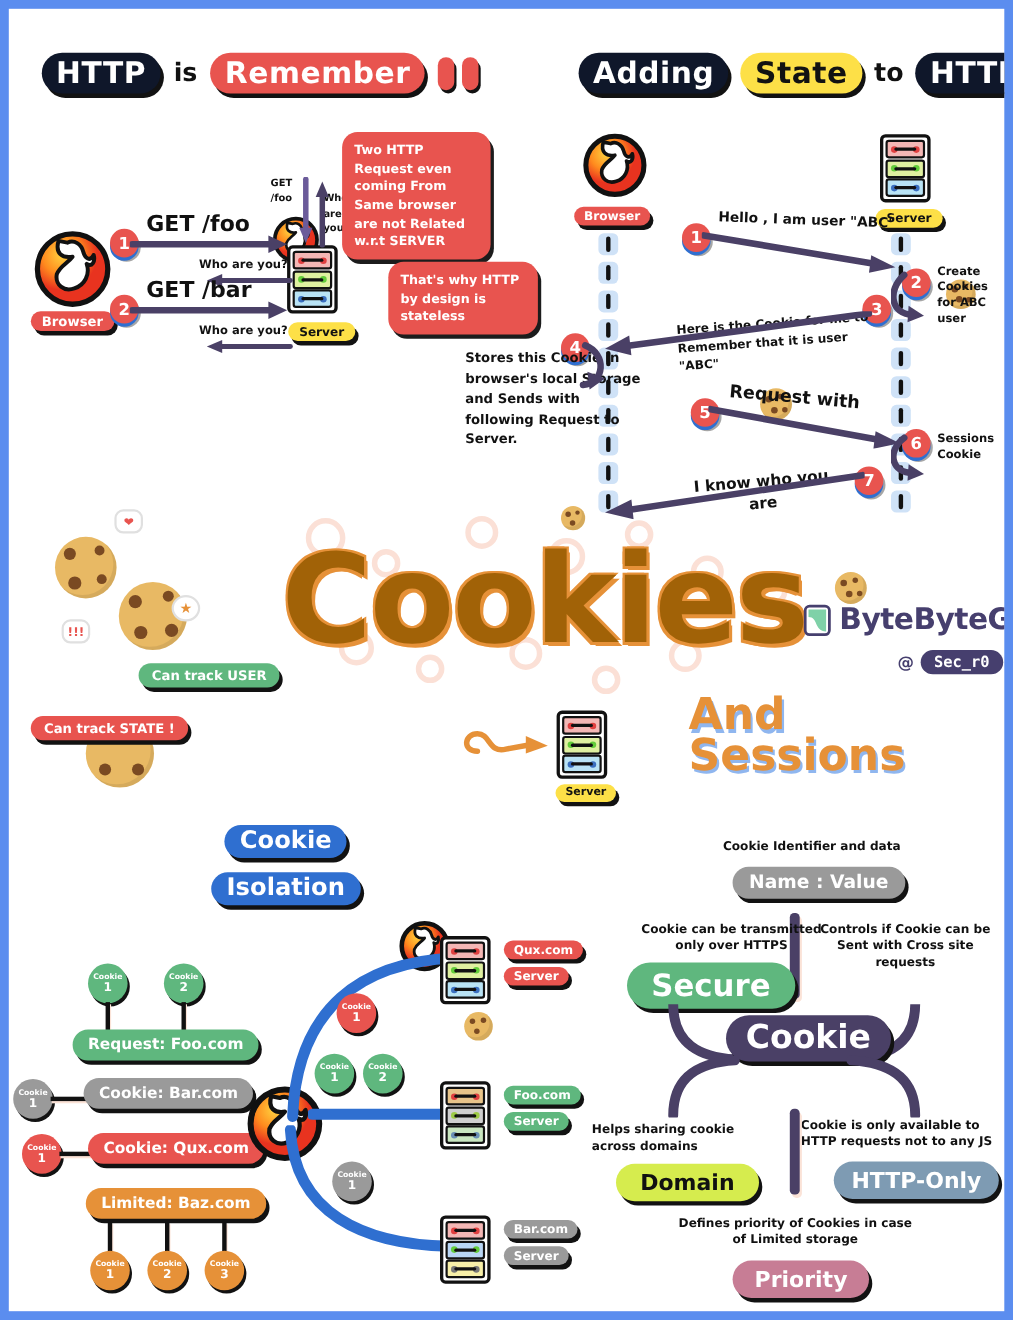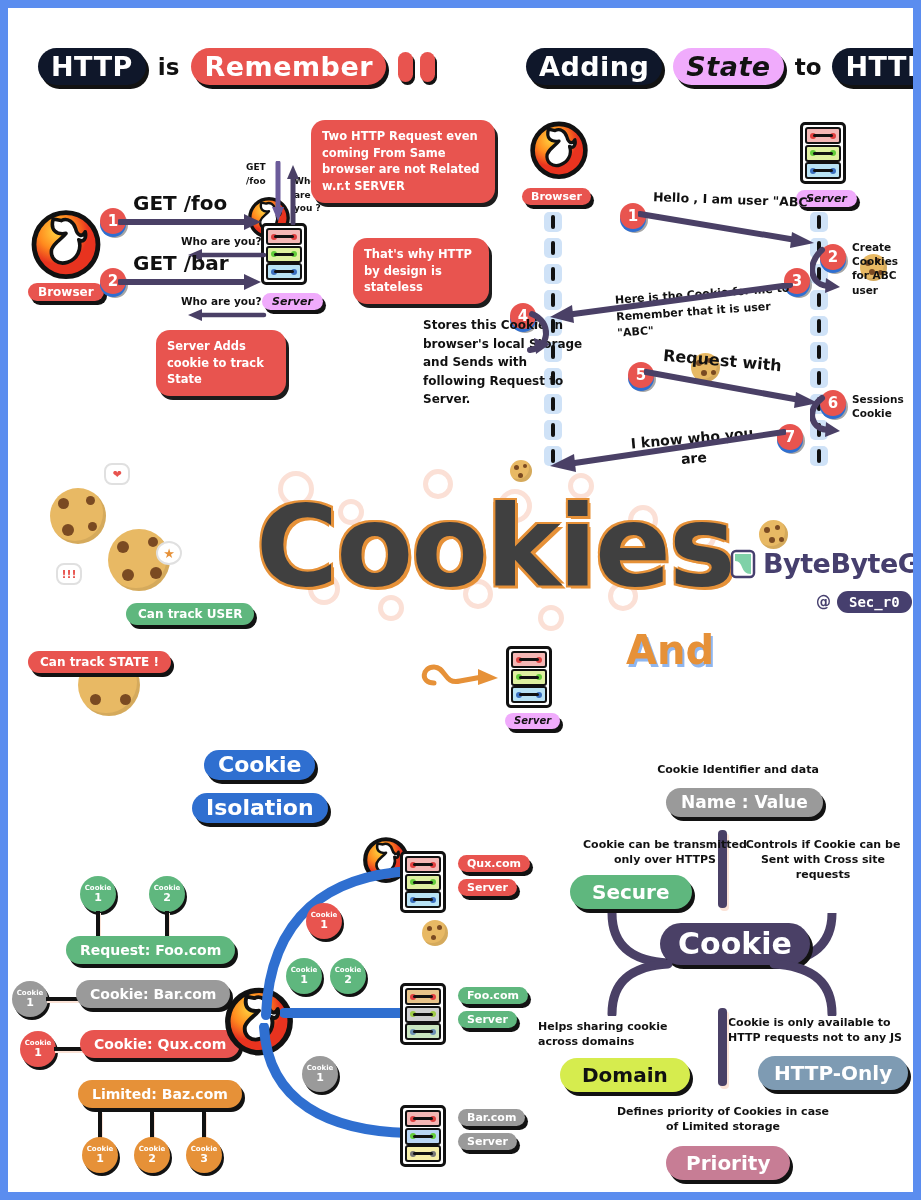--- a/index.html
+++ b/index.html
@@ -24,21 +24,21 @@
     font-family:"DejaVu Sans", sans-serif;
     font-weight:bold;
     color:#fff;
     box-shadow:3px 4px 0 #121212;
     white-space:nowrap;
     line-height:1;
     padding:5px 13px;
   }
   .pill.blue   { background:#0f172a; }
   .pill.red    { background:#e8544f; }
-  .pill.green  { background:#f0abfc;font-style:italic; }
+  .pill.green  { background:#fde047; }
   .pill.greenS { background:#5fb77e; }
   .pill.grey   { background:#9a9a9a; }
   .pill.orange { background:#e69138; }
   .pill.navy   { background:#4a4066; }
   .pill.lime   { background:#d6ec4e; color:#111; }
   .pill.steel  { background:#7e9bb3; }
   .pill.rose   { background:#c77d95; }
   .pill.darkblue{ background:#2f6fd0; }
 
   .blackout { color:#121212; }
@@ -104,21 +104,21 @@
   .lifeline { width:18px; display:flex; flex-direction:column; gap:6px; align-items:center;}
   .lifeline em { display:block; width:18px; height:20px; background:#cfe2f7;
                  border-radius:5px; position:relative; }
   .lifeline em:after { content:""; position:absolute; left:50%; top:3px;
                  transform:translateX(-50%); width:4px; height:14px;
                  background:#111; border-radius:2px; }
 
   
   .bigtitle {
     font-family:"DejaVu Sans", sans-serif;
-    font-weight:bold; font-size:112px; color:#404040;
+    font-weight:bold; font-size:112px; color:#a16207;
     letter-spacing:-2px;
     text-shadow: 3px 3px 0 #e69138, -2px -2px 0 #e69138,
                  2px -2px 0 #e69138, -2px 2px 0 #e69138;
   }
   .subtitle {
     font-family:"DejaVu Sans", sans-serif;
     font-weight:bold; font-size:40px; color:#e69138;
     text-shadow:2px 3px 0 #8fb6ef; line-height:.98;
   }
   .swirl { position:absolute; border-radius:50%; border:5px solid #fbe0d6; }
@@ -252,25 +252,24 @@
     </svg>
 
     <div class="abs hw" style="left:286px; top:62px; font-size:9px; line-height:1.5; white-space:pre;">Who
 are
 you ?</div>
     <svg class="abs" style="left:278px; top:50px;" width="14" height="62">
       <path d="M7 60 L7 14" stroke="#4a4066" stroke-width="5" stroke-linecap="round"></path>
       <path d="M1 16 L7 2 L13 16 Z" fill="#4a4066"></path>
     </svg>
 
-    <div class="abs bubble" style="left:303px; top:7px; width:184px;">Two HTTP Request even coming From Same browser are not Related w.r.t SERVER</div>
+    <div class="abs bubble" style="left:303px; top:7px; width:135px;">Two HTTP Request even coming From Same browser are not Related w.r.t SERVER</div>
 
     <div class="abs bubble" style="left:345px; top:125px; width:136px;">That's why HTTP by design is stateless</div>
 
-    <div class="abs bubble" style="left:148px; top:217px; width:130px;">Server Adds cookie to track State</div>
   </div>
 
   <div class="abs" style="left:440px; top:100px; width:465px; height:370px;">
 
     <div class="abs ff" style="left:78px; top:8px;">
       <svg width="66" height="66" viewBox="0 0 100 100">
         <circle cx="50" cy="52" r="40" fill="url(#ffg1)" stroke="#111" stroke-width="7"></circle>
         <path d="M34 20 C30 34 38 40 50 38 C44 46 36 48 32 58 C30 70 40 78 52 74
                  C64 70 70 58 66 46 C72 50 76 44 74 36 C70 44 64 40 62 32
                  C60 24 52 18 44 22 Z" fill="#fff" stroke="#111" stroke-width="5" stroke-linejoin="round"></path>
@@ -442,20 +441,21 @@
     <div class="abs" style="left:48px; top:100px; width:26px; height:22px; border:2px solid #e0e0e0; border-radius:8px; background:#fff; display:flex; align-items:center; justify-content:center;">
       <span style="color:#e8544f; font-size:11px; font-weight:bold;">!!!</span>
     </div>
 
     <div class="abs pill greenS" style="left:118px; top:140px; font-size:12px; padding:5px 12px;">Can track USER</div>
     <div class="abs pill red" style="left:20px; top:188px; font-size:12px; padding:5px 12px;">Can track STATE !</div>
 
     <div class="abs bigtitle" style="left:248px; top:18px;">Cookies</div>
 
     <div class="abs subtitle" style="left:618px; top:168px;">And</div>
+    <div class="abs subtitle" style="left:618px; top:205px;">Sessions</div>
 
     <div class="abs ff" style="left:352px; top:190px;">
       <svg width="52" height="52" viewBox="0 0 100 100">
         <circle cx="50" cy="52" r="40" fill="url(#ffg1)" stroke="#111" stroke-width="8"></circle>
         <path d="M34 20 C30 34 38 40 50 38 C44 46 36 48 32 58 C30 70 40 78 52 74
                  C64 70 70 58 66 46 C72 50 76 44 74 36 C70 44 64 40 62 32
                  C60 24 52 18 44 22 Z" fill="#fff" stroke="#111" stroke-width="5" stroke-linejoin="round"></path>
       </svg>
     </div>
     <div class="abs cookie" style="left:414px; top:225px; width:26px; height:26px;">
@@ -645,21 +645,21 @@
     <div class="abs pill grey" style="left:450px; top:390px; font-size:11px; padding:3px 9px;">Server</div>
   </div>
 
   <div class="abs" style="left:520px; top:750px; width:385px; height:420px;">
 
     <div class="abs attr-note" style="left:110px; top:5px; width:200px;">Cookie Identifier and data</div>
     <div class="abs pill grey" style="left:138px; top:30px; font-size:17px; padding:6px 15px;">Name : Value</div>
     <div class="attr-line" style="left:190px; top:72px; width:9px; height:78px;"></div>
 
     <div class="abs attr-note" style="left:2px; top:80px; width:180px;margin-left:45px;">Cookie can be transmitted only over HTTPS</div>
-    <div class="abs pill greenS" style="left:42px; top:117px; font-size:20px; padding:7px 22px;">Secure</div>
+    <div class="abs pill greenS" style="left:42px; top:117px; font-size:28px; padding:7px 22px;">Secure</div>
     <svg class="abs" style="left:78px; top:155px;" width="70" height="60">
       <path d="M6 0 C6 36 30 48 62 50" stroke="#4a4066" stroke-width="9" fill="none" stroke-linecap="round"></path>
     </svg>
 
     <div class="abs attr-note" style="left:205px; top:80px; width:180px;">Controls if Cookie can be Sent with Cross site requests</div>
     <svg class="abs" style="left:240px; top:155px;" width="72" height="60">
       <path d="M64 0 C64 36 38 48 6 50" stroke="#4a4066" stroke-width="9" fill="none" stroke-linecap="round"></path>
     </svg>
 
     <div class="abs pill navy" style="left:132px; top:165px; font-size:30px; padding:6px 18px;">Cookie</div>

